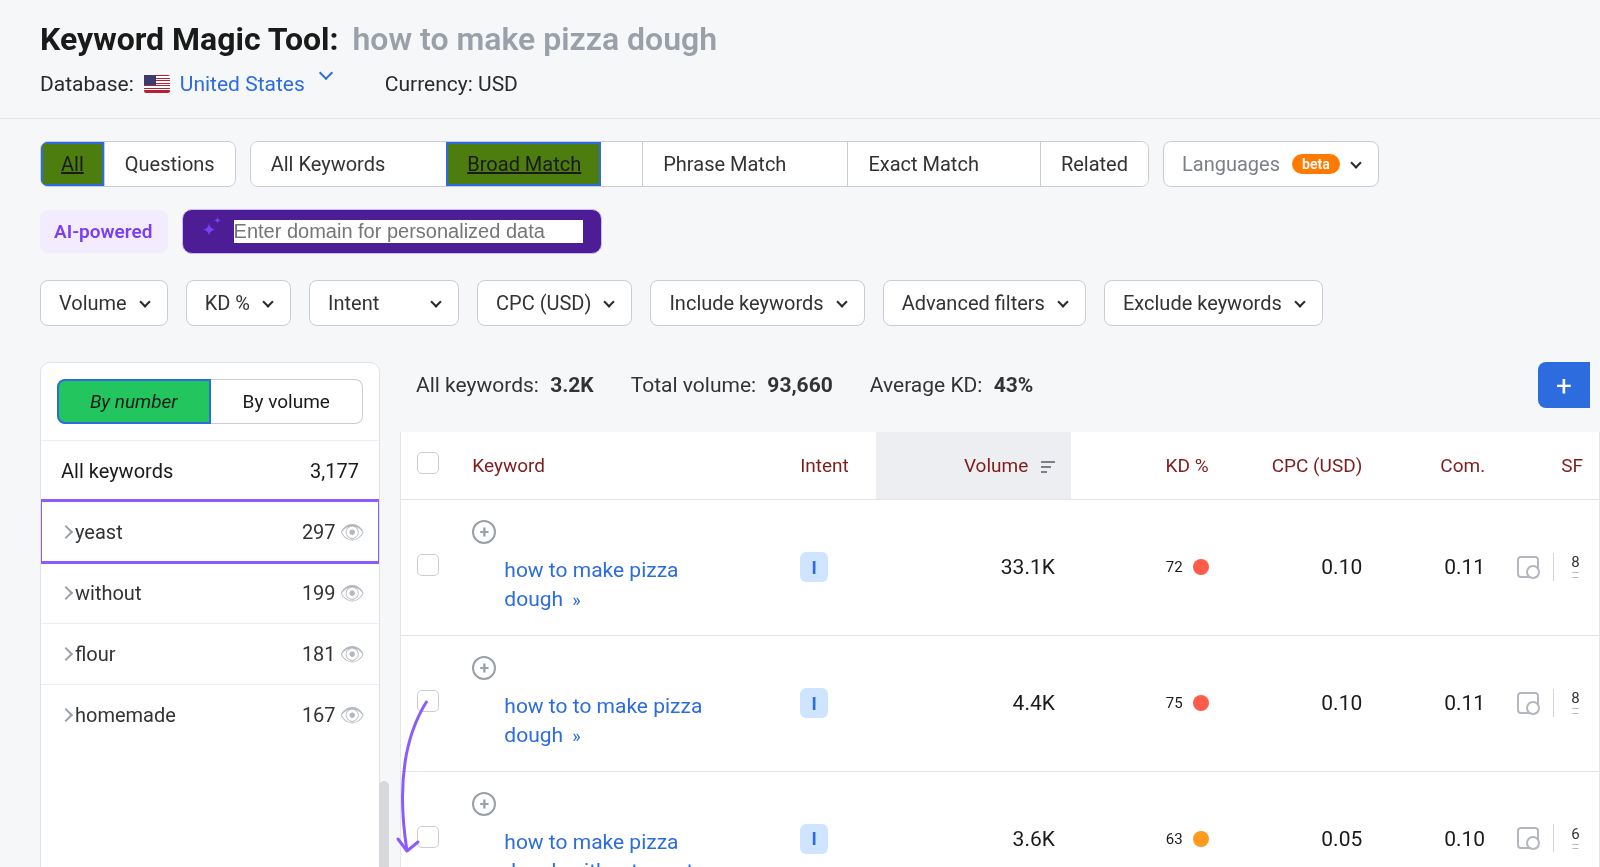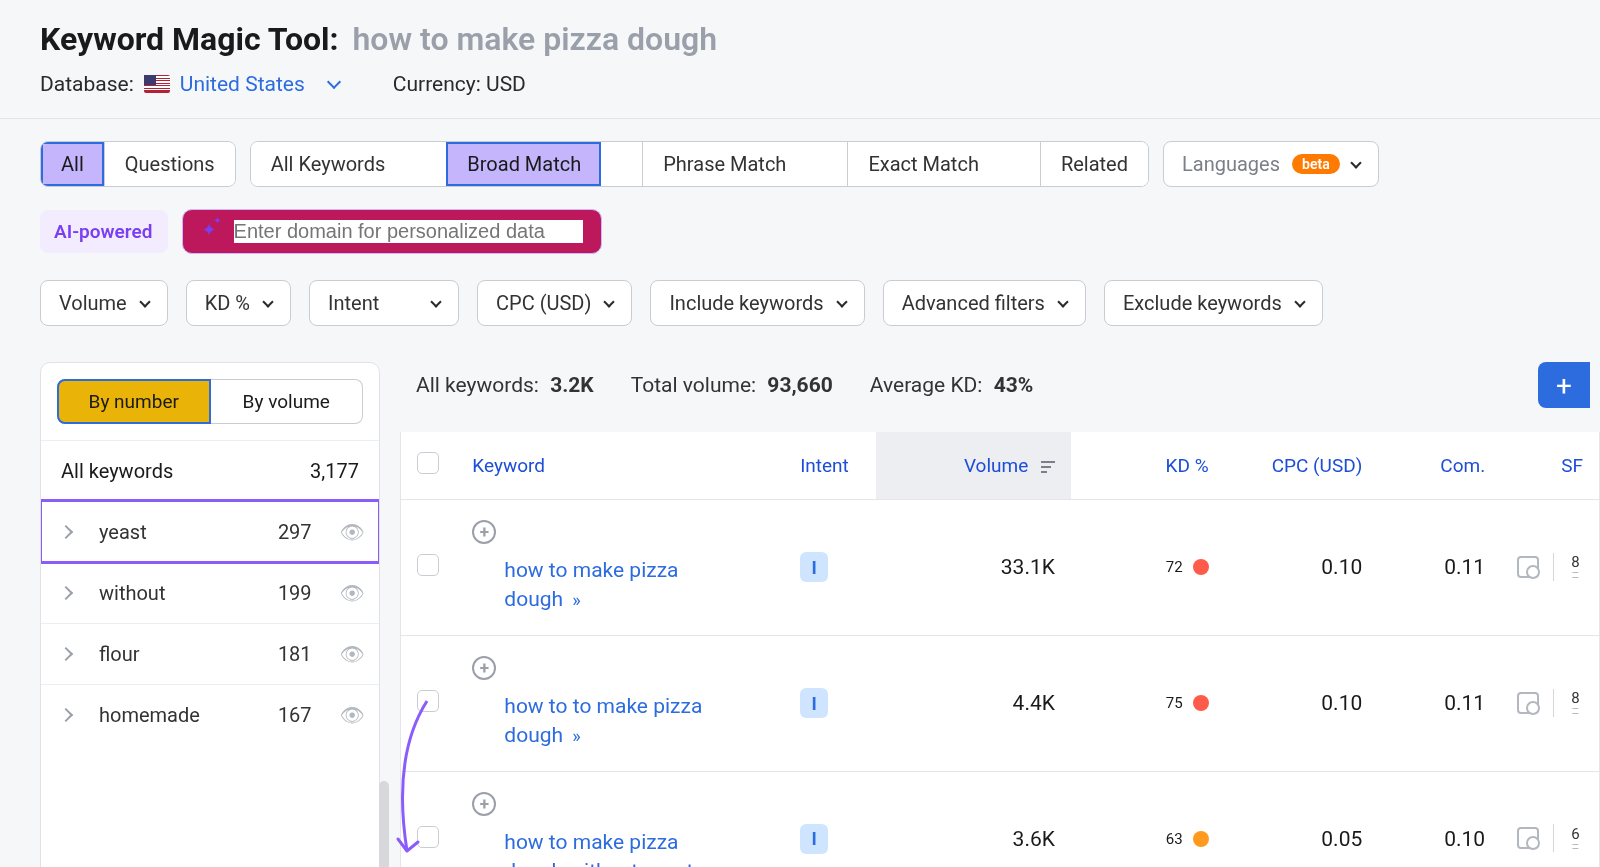--- a/index.html
+++ b/index.html
@@ -11,75 +11,75 @@
   }
   .page { width: 1600px; height: 867px; overflow: hidden; position: relative; }
 
   .header { padding: 20px 40px 22px 40px; }
   .title-line { display: flex; align-items: baseline; gap: 14px; margin-bottom: 14px; }
   .tool-name { font-size: 32px; font-weight: 700; color: #1a1a1a; }
   .query { font-size: 32px; font-weight: 600; color: #9aa0aa; }
   .sub-line { display: flex; gap: 54px; align-items: center; font-size: 21px; color: #2a2a2a; }
   .db-select { display: inline-flex; align-items: center; gap: 10px; }
   .db-label { color: #2a2a2a; }
-  .db-value { color: #2d6cdf; display: inline-flex; align-items: center; gap: 24px; cursor: pointer; }
+  .db-value { color: #2d6cdf; display: inline-flex; align-items: flex-start; gap: 16px; cursor: pointer; }
   .flag { width: 26px; height: 18px; display: inline-block; position: relative; background: linear-gradient(to bottom, #b22234 0 7%, #fff 7% 14%, #b22234 14% 21%, #fff 21% 28%, #b22234 28% 35%, #fff 35% 42%, #b22234 42% 49%, #fff 49% 56%, #b22234 56% 63%, #fff 63% 70%, #b22234 70% 77%, #fff 77% 84%, #b22234 84% 100%); border-radius: 2px; }
   .flag::before { content:""; position:absolute; left:0; top:0; width:12px; height:10px; background:#3c3b6e; }
   .chev { border: solid currentColor; border-width: 0 2px 2px 0; display:inline-block; padding:4px; transform: rotate(45deg); margin-top:-4px; }
   .chev-sm { border: solid #2a2a2a; border-width: 0 2px 2px 0; display:inline-block; padding:3px; transform: rotate(45deg); margin-top:-3px; }
 
   .divider { height: 1px; background: #e2e4e7; width: 100%; }
 
   .toolbars { padding: 22px 40px 0 40px; }
 
   .chip-row { display: flex; gap: 14px; align-items: center; margin-bottom: 22px; }
   .seg-group { display: inline-flex; border: 1px solid #c9ccd2; border-radius: 8px; overflow: hidden; background:#fff; }
   .seg-group.two > .seg + .seg { border-left: 1px solid #c9ccd2; }
   .seg { padding: 10px 20px; font-size: 20px; color: #333; background: #fff; cursor: pointer; }
-  .seg.active { background: #c4b5fd; color:#1a1a1a; outline: 2px solid #2d6cdf; outline-offset:-2px; }
+  .seg.active { background: #4d7c0f; color:#1a1a1a; outline: 2px solid #2d6cdf; outline-offset:-2px;text-decoration:underline; }
   .seg-group.match > .seg + .seg { border-left: 1px solid #c9ccd2; margin-left: 41px; }
   .btn-lang { display:inline-flex; align-items:center; gap:12px; border:1px solid #c9ccd2; background:#fff; border-radius:8px; padding:10px 18px; cursor:pointer; font-size:20px; color:#7b7f87; }
   .badge-beta { background:#ff7a00; color:#fff; font-size:14px; border-radius:10px; padding:2px 10px; font-weight:600; }
 
   .ai-row { display:flex; align-items:center; gap:14px; margin-bottom: 26px; }
   .ai-pill { background:#f3ecff; color:#7a3ff2; border-radius:8px; padding:10px 16px 10px 14px; font-size:19px; font-weight:600; }
-  .ai-input { display:inline-flex; align-items:center; gap:12px; border:1.5px solid #cdb7ff; background:#be185d; border-radius:10px; padding:10px 18px; min-width:420px; }
+  .ai-input { display:inline-flex; align-items:center; gap:12px; border:1.5px solid #cdb7ff; background:#4c1d95; border-radius:10px; padding:10px 18px; min-width:420px; }
   .sparkle { width:22px; height:22px; display:inline-block; color:#7a3ff2; position:relative; }
   .sparkle::before { content:"✦"; font-size:18px; position:absolute; left:0; top:-2px; }
   .sparkle::after { content:"✦"; font-size:10px; position:absolute; right:0; top:-6px; }
   .ai-input input { border:none; outline:none; font-size:20px; color:#888; width:100%; }
 
   .filter-row { display:flex; gap:18px; align-items:center; }
   .fbtn { display:inline-flex; align-items:center; gap:14px; border:1px solid #c9ccd2; background:#fff; border-radius:8px; padding:10px 18px; font-size:20px; color:#333; cursor:pointer; }
 
   .content { display:flex; padding: 36px 0 0 40px; gap:20px; position:relative; }
   .sidebar { width: 340px; border:1px solid #e0e2e6; background:#fff; border-top-left-radius:10px; border-top-right-radius:10px; overflow:hidden; }
   .side-toggle { display:flex; padding:16px; gap:0; }
   .side-toggle .tbtn { flex:1; text-align:center; padding:10px 12px; border:1px solid #c9ccd2; font-size:19px; cursor:pointer; background:#fff; }
   .side-toggle .tbtn:first-child { border-radius:8px 0 0 8px; }
   .side-toggle .tbtn:last-child { border-radius:0 8px 8px 0; border-left:none; }
-  .side-toggle .tbtn.active { background:#eab308; outline:2px solid #2d6cdf; outline-offset:-2px; }
+  .side-toggle .tbtn.active { background:#22c55e; outline:2px solid #2d6cdf; outline-offset:-2px;font-style:italic; }
 
   .side-head { display:flex; justify-content:space-between; padding: 18px 20px; font-size:20px; border-top:1px solid #eceef1; }
   .side-list { }
-  .side-item { display:flex; align-items:center; gap:28px; padding:18px 14px 18px 20px; border-top:1px solid #eceef1; font-size:20px; color:#333; cursor:pointer; }
+  .side-item { display:flex; align-items:center; gap:4px; padding:18px 14px 18px 20px; border-top:1px solid #eceef1; font-size:20px; color:#333; cursor:pointer; }
   .side-item .count { margin-left:auto; color:#333; }
   .side-item .eye { color:#b3b7be; font-size:20px; }
   .chev-r { border: solid #9aa0aa; border-width: 0 2px 2px 0; display:inline-block; padding:4px; transform: rotate(-45deg); }
   .side-item.highlight { outline:3px solid #8b5cfc; outline-offset:-1px; }
 
   .main { flex:1; min-width:0; }
   .summary { display:flex; align-items:center; gap:37px; padding: 0 10px 24px 16px; font-size:21px; color:#333; }
   .summary strong { font-weight:700; }
   .summary .sp { margin-left: 6px; }
   .addbtn { margin-left:auto; width:52px; height:46px; background:#2d6cdf; border-radius:8px 0 0 8px; display:flex; align-items:center; justify-content:center; color:#fff; font-size:28px; cursor:pointer; }
 
   .table { width:100%; border-collapse: separate; border-spacing:0; }
   .table th, .table td { border-bottom:1px solid #e3e5e9; padding: 20px 16px; text-align:left; vertical-align: middle; }
-  .table thead th { font-weight:400; color:#1d4ed8; background:#fff; font-size:19px; white-space:nowrap; }
+  .table thead th { font-weight:400; color:#7f1d1d; background:#fff; font-size:19px; white-space:nowrap; }
   .table thead th.sorted { background:#eceef1; }
   th.chkcol { width:50px; border-left:1px solid #e3e5e9; }
   th.kw { width: 320px; }
   th.intent { width: 90px; }
   th.vol { width: 190px; text-align:right; }
   th.kd { width: 150px; text-align:right; }
   th.cpc { width: 150px; text-align:right; }
   th.com { width: 120px; text-align:right; }
   th.sf { width: 90px; text-align:right; border-right:1px solid #e3e5e9; }
   td.chkcol { border-left:1px solid #e3e5e9; }

